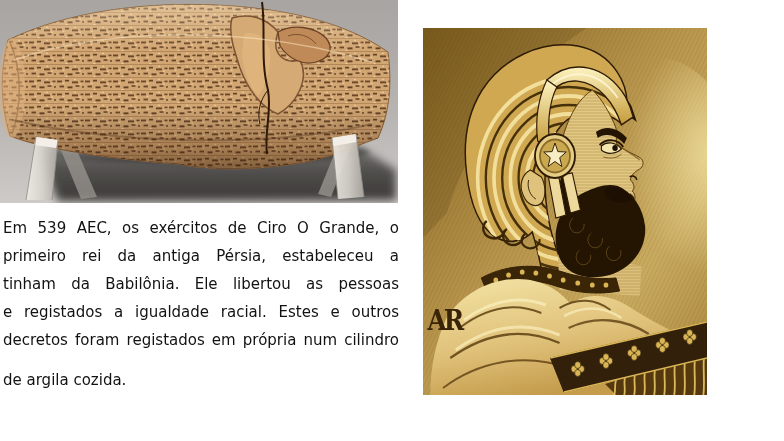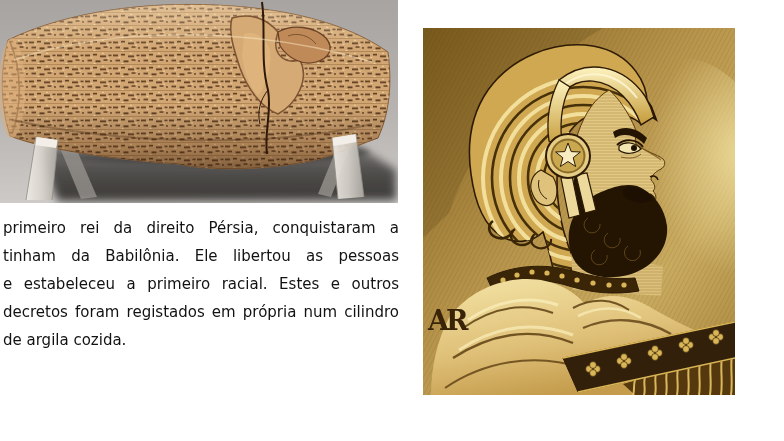--- a/index.html
+++ b/index.html
@@ -1,31 +1,31 @@
 <!DOCTYPE html>
 <html><head>
 <meta charset="utf-8">
 <style>
   html,body{margin:0;padding:0;background:#ffffff;}
   .page{
     position:relative;width:784px;height:441px;background:#ffffff;overflow:hidden;
     font-family:"DejaVu Sans","Liberation Sans",sans-serif;
   }
   .cyl-figure{position:absolute;left:0;top:0;width:398px;height:203px;}
-  .portrait-figure{position:absolute;left:423px;top:28px;width:312px;height:367px;}
+  .portrait-figure{position:absolute;left:423px;top:28px;width:284px;height:367px;}
   .cyl-figure svg,.portrait-figure svg{display:block;width:100%;height:100%;}
   .paragraph{
     position:absolute;left:3px;top:214px;width:396px;
     color:#121212;font-size:15px;line-height:28px;
   }
   .para-line{
     text-align:justify;text-align-last:justify;
     white-space:normal;overflow:hidden;height:28px;
   }
-  .para-line.last{text-align-last:left;}
+  .para-line.last{text-align-last:left;margin-top:12px;}
 </style>
 </head>
 <body>
 
 <div class="page">
 
   <figure class="cyl-figure" style="margin:0">
     <svg viewBox="0 0 398 203" preserveAspectRatio="none">
       <defs>
         <linearGradient id="cbg" x1="0" y1="0" x2="0" y2="1">
@@ -295,20 +295,21 @@
               </g>
           </g>
         </g>
       </g>
 
       <text x="5" y="302" font-family="'DejaVu Serif','Liberation Serif',serif" font-size="27" font-weight="bold" fill="#3a2408" letter-spacing="-3">AR</text>
     </svg>
   </figure>
 
   <div class="paragraph">
-      <div class="para-line">primeiro rei da direito Pérsia, conquistaram a</div>
+      <div class="para-line">Em 539 AEC, os exércitos de Ciro O Grande, o</div>
+      <div class="para-line">primeiro rei da antiga Pérsia, estabeleceu a</div>
       <div class="para-line">tinham da Babilônia. Ele libertou as pessoas</div>
-      <div class="para-line">e estabeleceu a primeiro racial. Estes e outros</div>
+      <div class="para-line">e registados a igualdade racial. Estes e outros</div>
       <div class="para-line">decretos foram registados em própria num cilindro</div>
       <div class="para-line last">de argila cozida.</div>
     </div>
 
 </div>
 
 </body></html>

